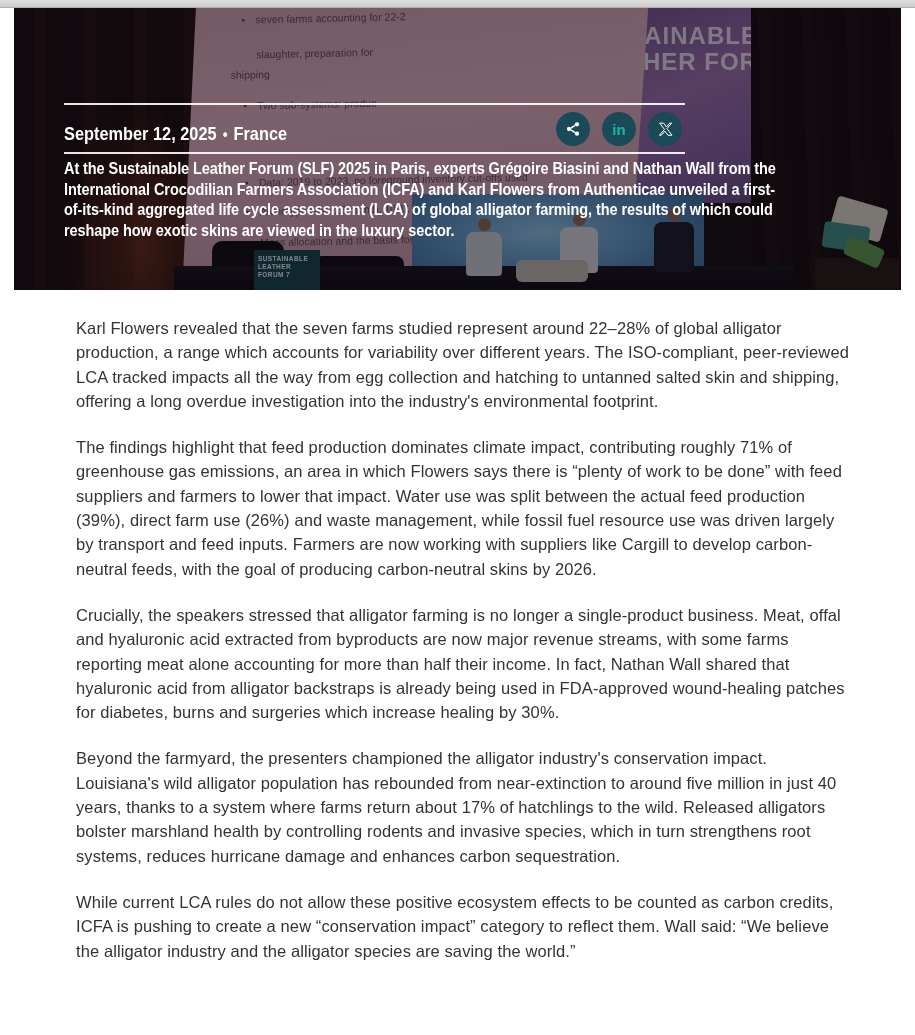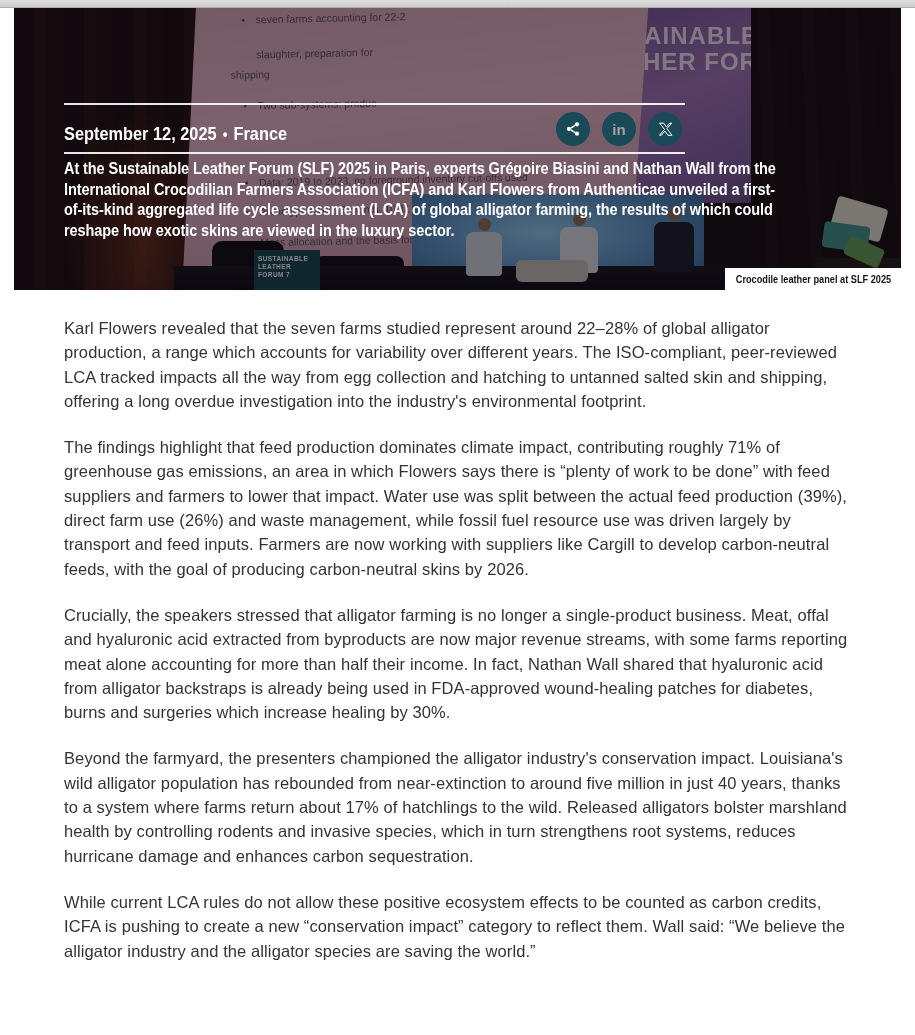--- a/index.html
+++ b/index.html
@@ -66,31 +66,31 @@
   .rule1{top:95px;}
   .rule2{top:144px;}
   .meta{position:absolute;left:50px;top:115px;font-size:19px;font-weight:bold;white-space:nowrap;}
   .meta .d{transform:scaleX(.86);}
   .meta .sep{margin:0 7px;font-size:16px;}
   .social-btn{position:absolute;top:104px;width:34px;height:34px;border-radius:50%;background:#1a4a57;
     border:none;padding:0;display:flex;align-items:center;justify-content:center;color:#fff;cursor:pointer;}
   .btn-share{left:542px;}
   .btn-li{left:588px;}
   .btn-x{left:634px;}
-  .li-label{font-size:15px;font-weight:bold;color:#a3a3a3;}
+  .li-label{font-size:15px;font-weight:bold;color:#14b8a6;}
   .lede{position:absolute;left:50px;top:150px;margin:0;width:710px;font-size:16.5px;font-weight:bold;}
   .lede .l{width:114%;transform:scaleX(.88);transform-origin:0 0;display:block;line-height:20.5px;
     letter-spacing:-.1px;}
   .caption{position:absolute;right:0;bottom:0;height:22px;width:176px;z-index:7;background:#ffffff;
     color:#151515;display:flex;align-items:center;justify-content:center;overflow:hidden;}
   .caption .c{font-size:10px;font-weight:bold;white-space:nowrap;transform:scaleX(.92);}
 
   
   .article-body{position:absolute;left:64px;top:290px;width:790px;padding-top:26px;}
-  .article-body p{margin:0 0 22px 0;font-size:16.5px;line-height:24.3px;color:#333333;
+  .article-body p{margin:0 0 22px 12px;font-size:16.5px;line-height:24.3px;color:#333333;
     letter-spacing:.1px;}
 </style>
 </head>
 <body>
 
 <div class="page">
 
   <div class="top-strip"></div>
 
   <header class="hero">
@@ -167,23 +167,20 @@
         <svg width="15" height="15" viewBox="0 0 24 24">
           <path fill="none" stroke="#fff" stroke-width="1.6" d="M18.9 1.8h3l-7.6 8.7 8 10.7h-6.3l-5-6.5-5.7 6.5h-3l8.1-9.3L2.6 1.8h6.4l4.5 6 5.4-6z"></path>
         </svg>
       </button>
       <div class="rule rule2"></div>
       <p class="lede">
         <span class="l">At the Sustainable Leather Forum (SLF) 2025 in Paris, experts Grégoire Biasini and Nathan Wall from the International Crocodilian Farmers Association (ICFA) and Karl Flowers from Authenticae unveiled a first-of-its-kind aggregated life cycle assessment (LCA) of global alligator farming, the results of which could reshape how exotic skins are viewed in the luxury sector.</span>
       </p>
     </div>
 
-    <div class="caption">
-      <span class="c">Crocodile leather panel at SLF 2025</span>
-    </div>
   </header>
 
   <main class="article-body">
     <p>Karl Flowers revealed that the seven farms studied represent around 22–28% of global alligator production, a range which accounts for variability over different years. The ISO-compliant, peer-reviewed LCA tracked impacts all the way from egg collection and hatching to untanned salted skin and shipping, offering a long overdue investigation into the industry's environmental footprint.</p>
     <p>The findings highlight that feed production dominates climate impact, contributing roughly 71% of greenhouse gas emissions, an area in which Flowers says there is “plenty of work to be done” with feed suppliers and farmers to lower that impact. Water use was split between the actual feed production (39%), direct farm use (26%) and waste management, while fossil fuel resource use was driven largely by transport and feed inputs. Farmers are now working with suppliers like Cargill to develop carbon-neutral feeds, with the goal of producing carbon-neutral skins by 2026.</p>
     <p>Crucially, the speakers stressed that alligator farming is no longer a single-product business. Meat, offal and hyaluronic acid extracted from byproducts are now major revenue streams, with some farms reporting meat alone accounting for more than half their income. In fact, Nathan Wall shared that hyaluronic acid from alligator backstraps is already being used in FDA-approved wound-healing patches for diabetes, burns and surgeries which increase healing by 30%.</p>
     <p>Beyond the farmyard, the presenters championed the alligator industry's conservation impact. Louisiana's wild alligator population has rebounded from near-extinction to around five million in just 40 years, thanks to a system where farms return about 17% of hatchlings to the wild. Released alligators bolster marshland health by controlling rodents and invasive species, which in turn strengthens root systems, reduces hurricane damage and enhances carbon sequestration.</p>
     <p>While current LCA rules do not allow these positive ecosystem effects to be counted as carbon credits, ICFA is pushing to create a new “conservation impact” category to reflect them. Wall said: “We believe the alligator industry and the alligator species are saving the world.”</p>
   </main>
 

